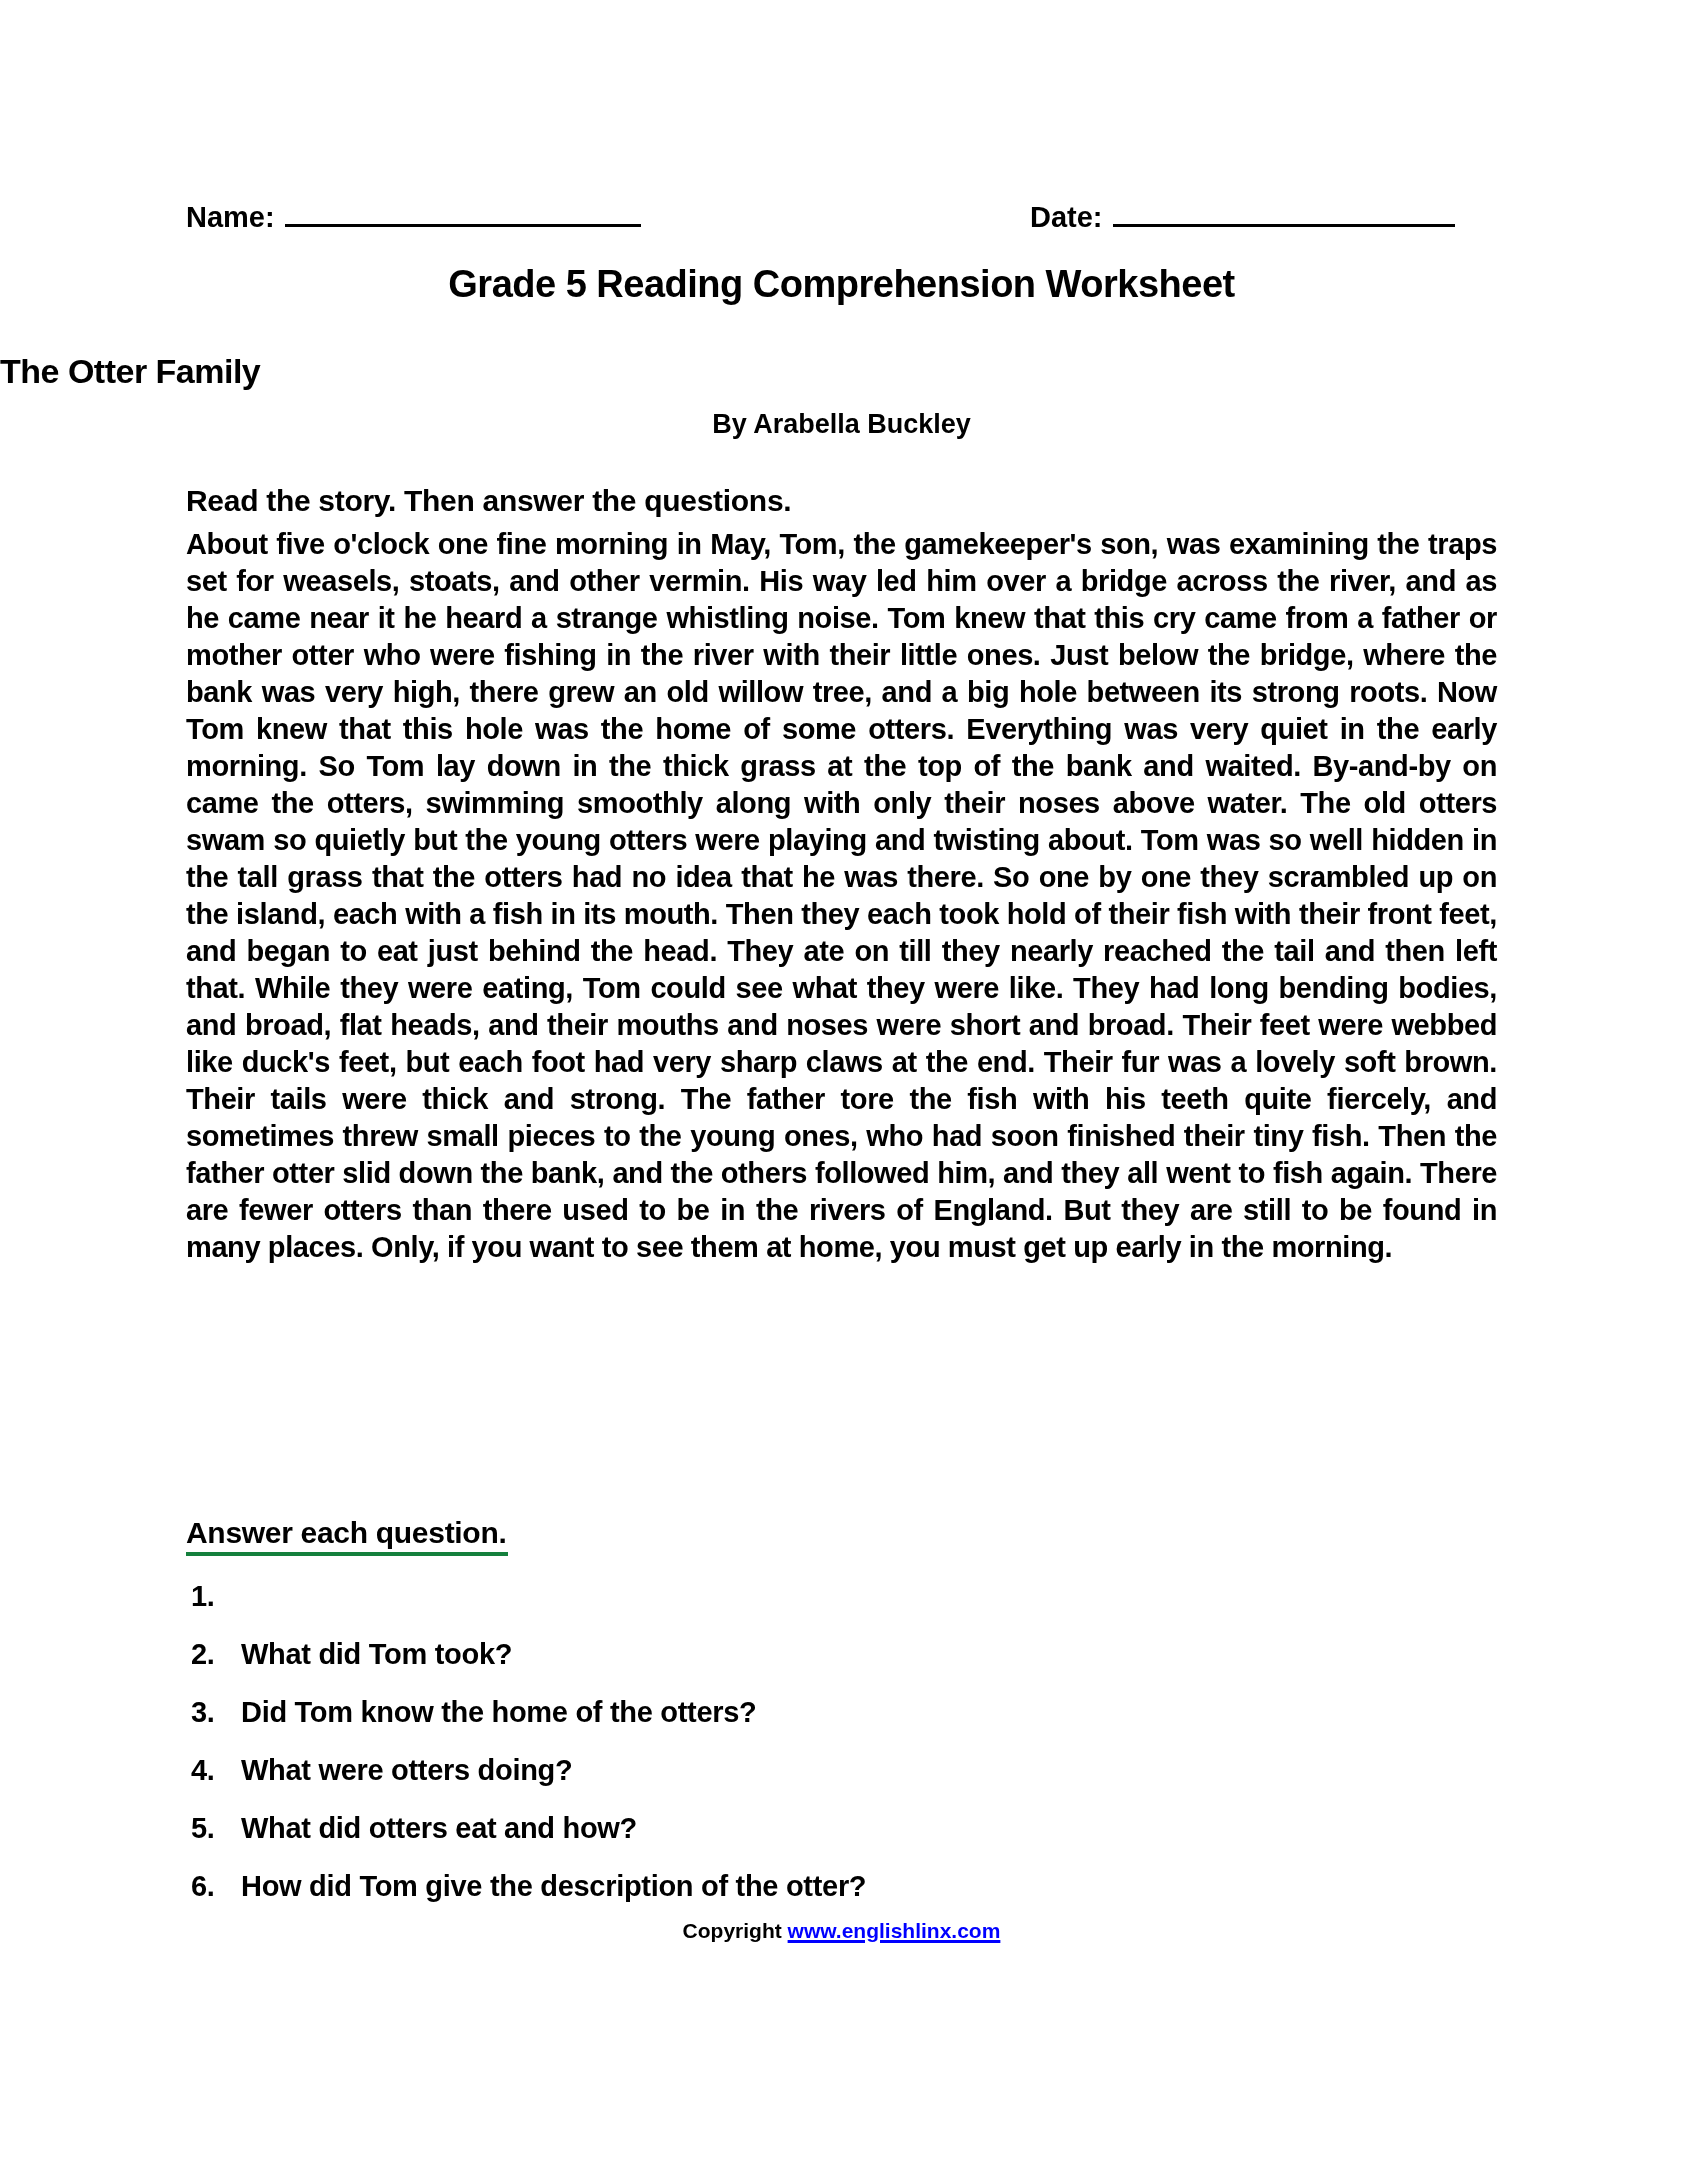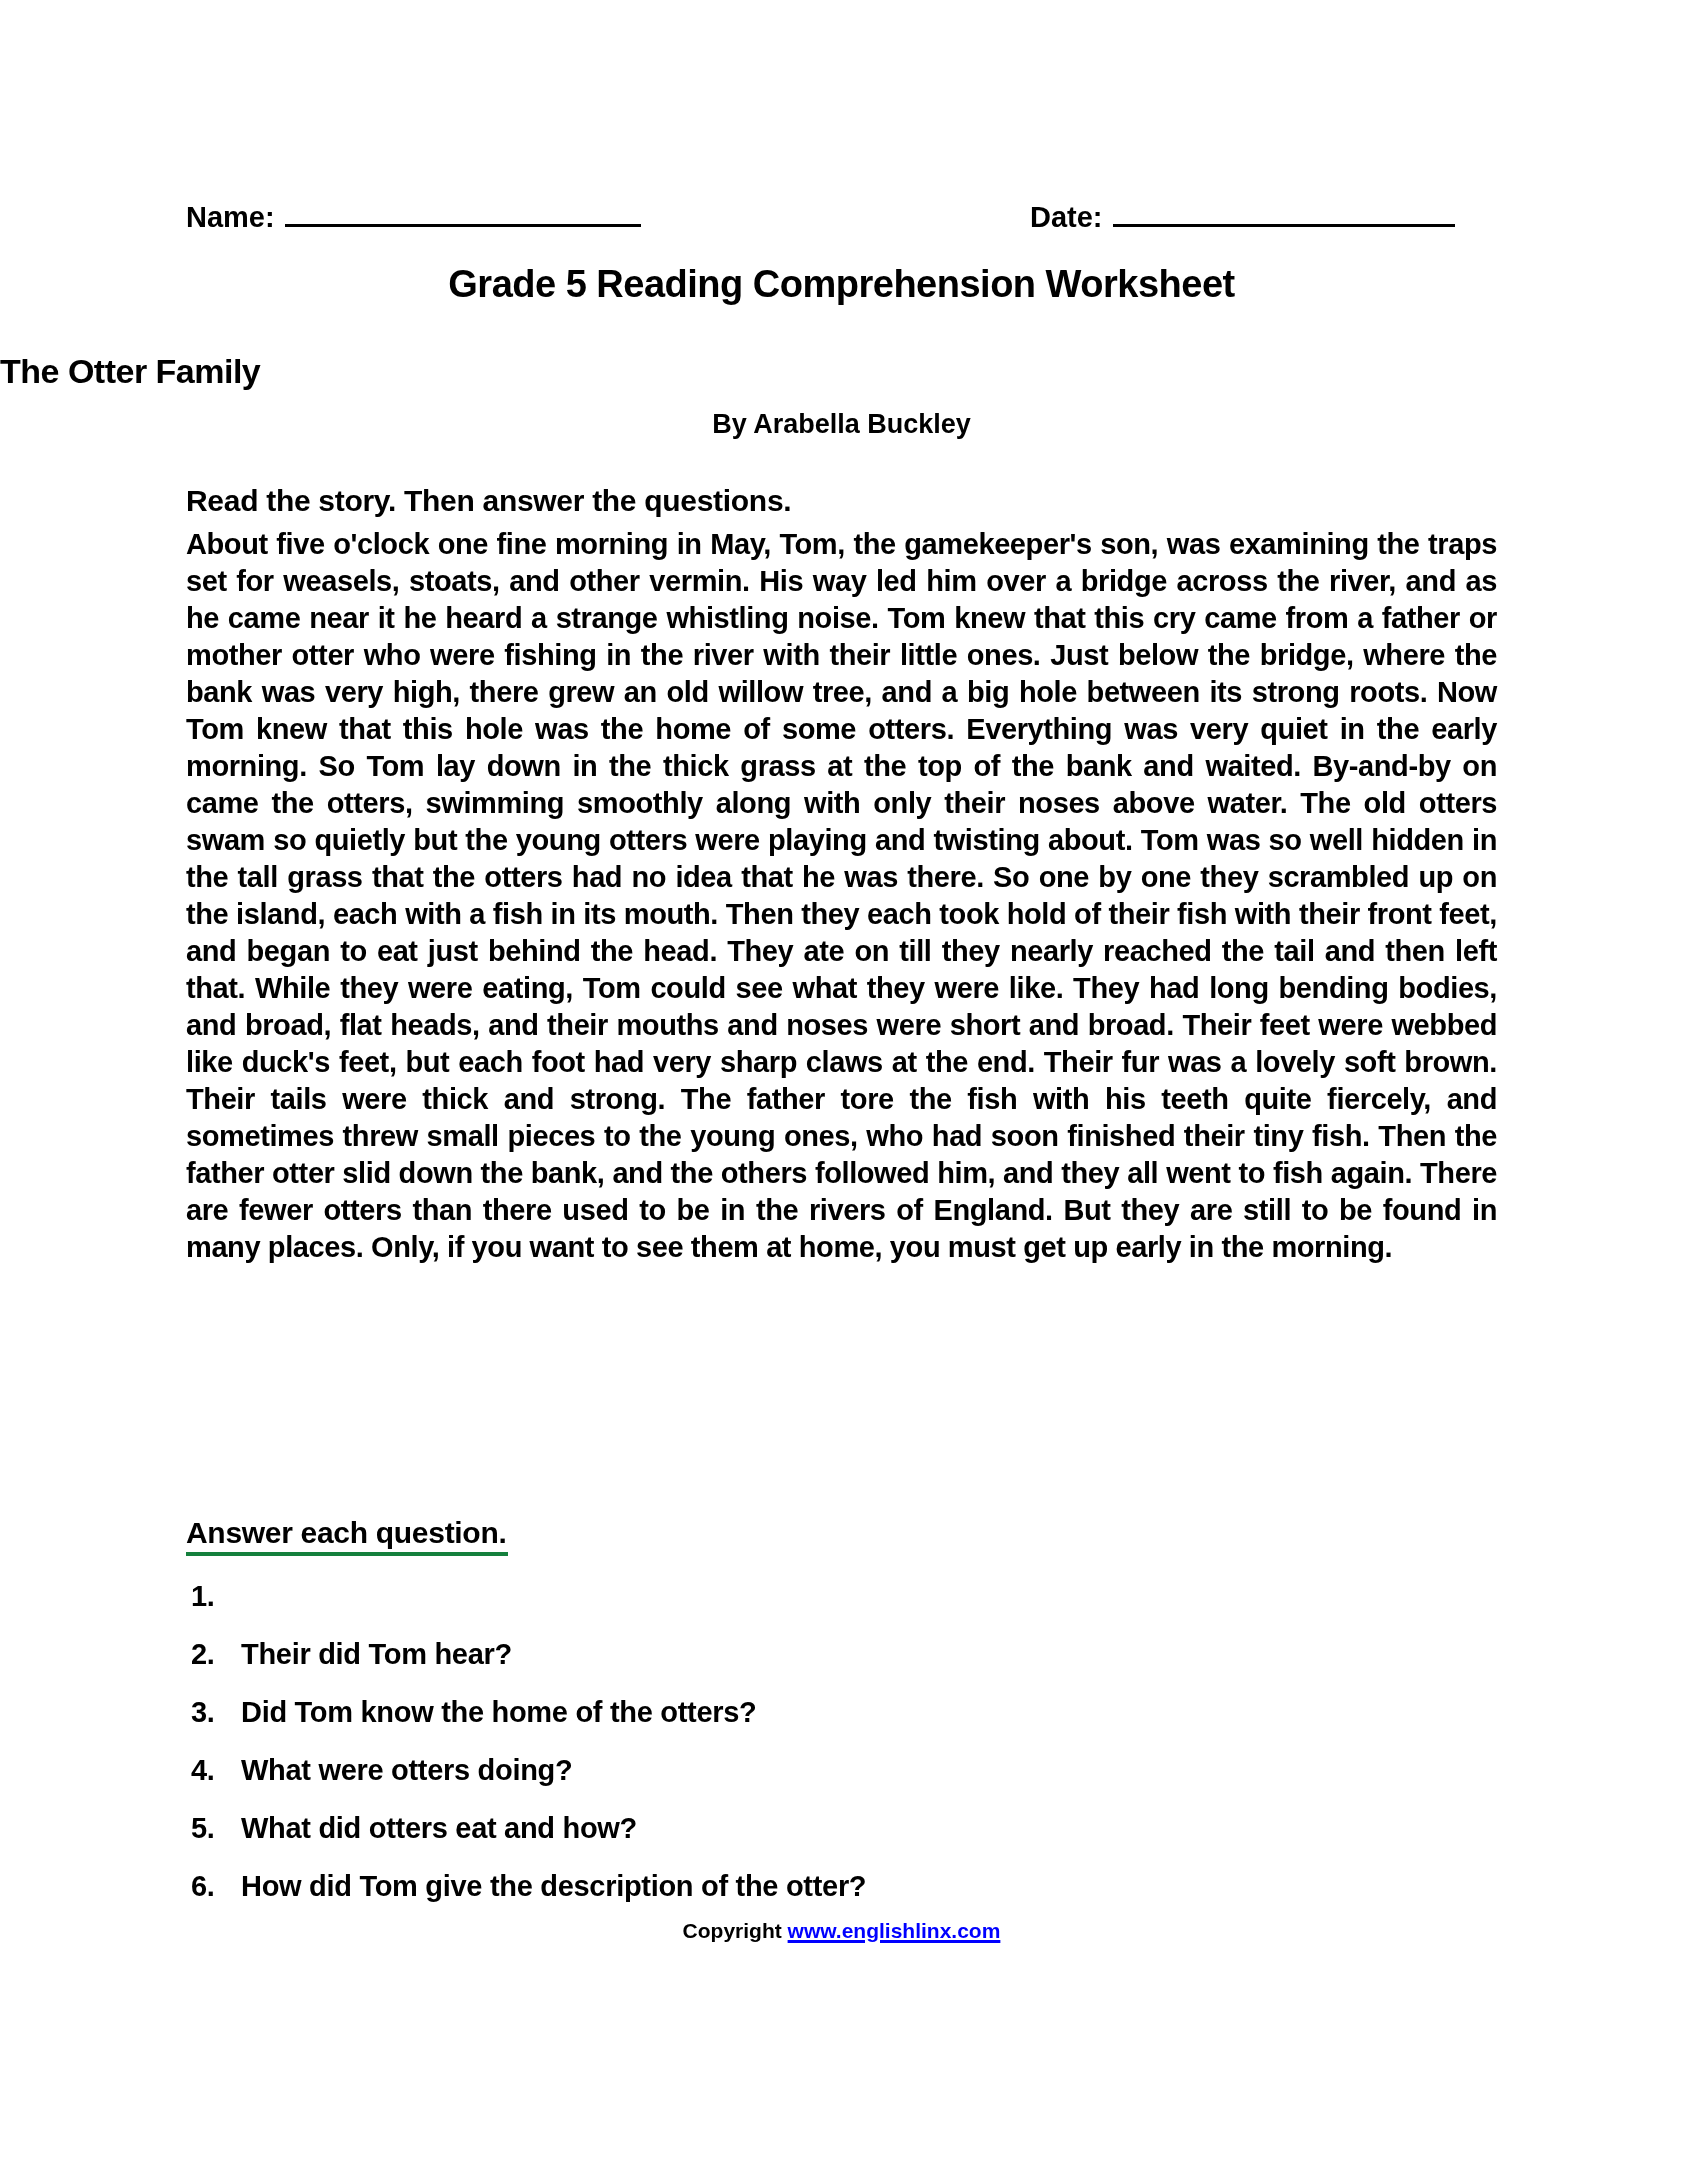--- a/index.html
+++ b/index.html
@@ -157,21 +157,21 @@
   <div class="questions-heading">
     <span class="underlined">Answer each question.</span>
   </div>
 
   <div class="questions">
     <div class="question">
       <span class="q-num">1.</span>
     </div>
     <div class="question">
       <span class="q-num">2.</span>
-      <span class="q-text">Their did Tom hear?</span>
+      <span class="q-text">What did Tom took?</span>
     </div>
     <div class="question">
       <span class="q-num">3.</span>
       <span class="q-text">Did Tom know the home of the otters?</span>
     </div>
     <div class="question">
       <span class="q-num">4.</span>
       <span class="q-text">What were otters doing?</span>
     </div>
     <div class="question">

